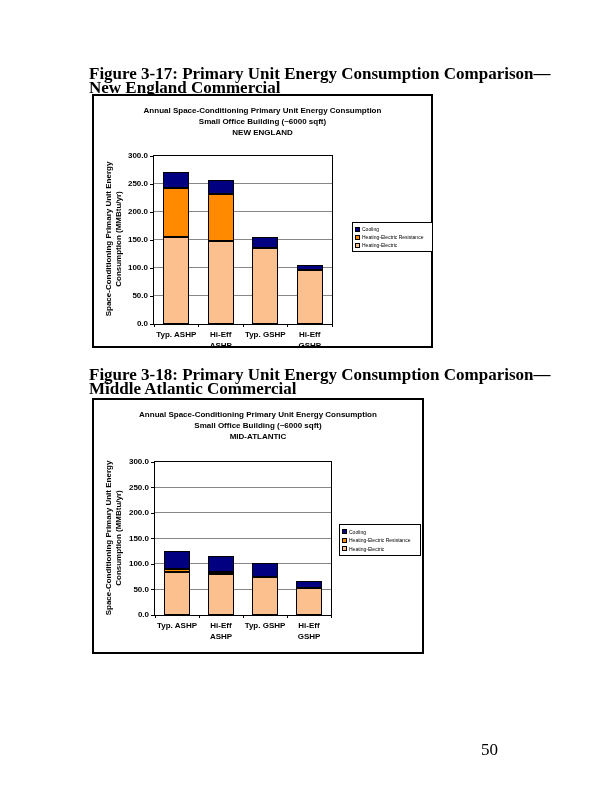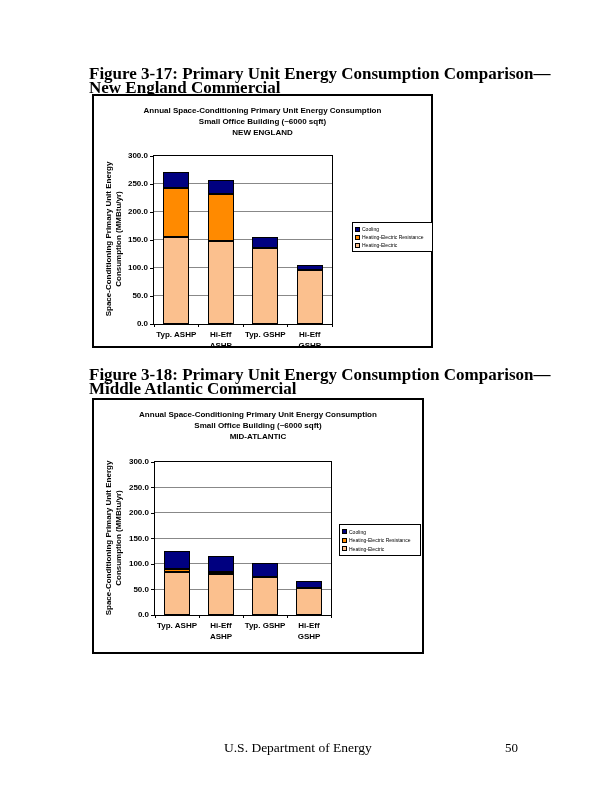--- a/index.html
+++ b/index.html
@@ -54,22 +54,22 @@
   #chart2 .legend{left:245px;top:124px;width:82px;height:32px;}
   .legend-item{display:flex;align-items:center;gap:2px;}
   .legend-swatch{width:5px;height:5px;border:1px solid #000;flex:0 0 auto;box-sizing:border-box;}
   .legend-label{font-size:5px;line-height:6px;white-space:nowrap;}
 
   .footer-org{
     position:absolute;left:224px;top:740px;
     font-family:"Liberation Serif",serif;font-size:13.5px;
   }
   .page-num{
-    position:absolute;left:505px;top:740px;
-    font-family:"Liberation Serif",serif;font-size:13px;
+    position:absolute;left:481px;top:740px;
+    font-family:"Liberation Serif",serif;font-size:17px;
   }
 </style>
 </head>
 <body>
 
 <div id="page">
 
   <div id="caption-1" class="caption">Figure 3-17: Primary Unit Energy Consumption Comparison—New England Commercial</div>
 
   <div id="chart1" class="chart-box">
@@ -217,16 +217,15 @@
           <div class="legend-swatch" style="background: rgb(255, 138, 0);"></div>
           <div class="legend-label">Heating-Electric Resistance</div>
         </div>
         <div class="legend-item">
           <div class="legend-swatch" style="background: rgb(251, 192, 142);"></div>
           <div class="legend-label">Heating-Electric</div>
         </div>
       </div>
   </div>
 
-  <div class="footer-org">U.S. Department of Energy</div>
   <div class="page-num">50</div>
 
 </div>
 
 </body></html>

